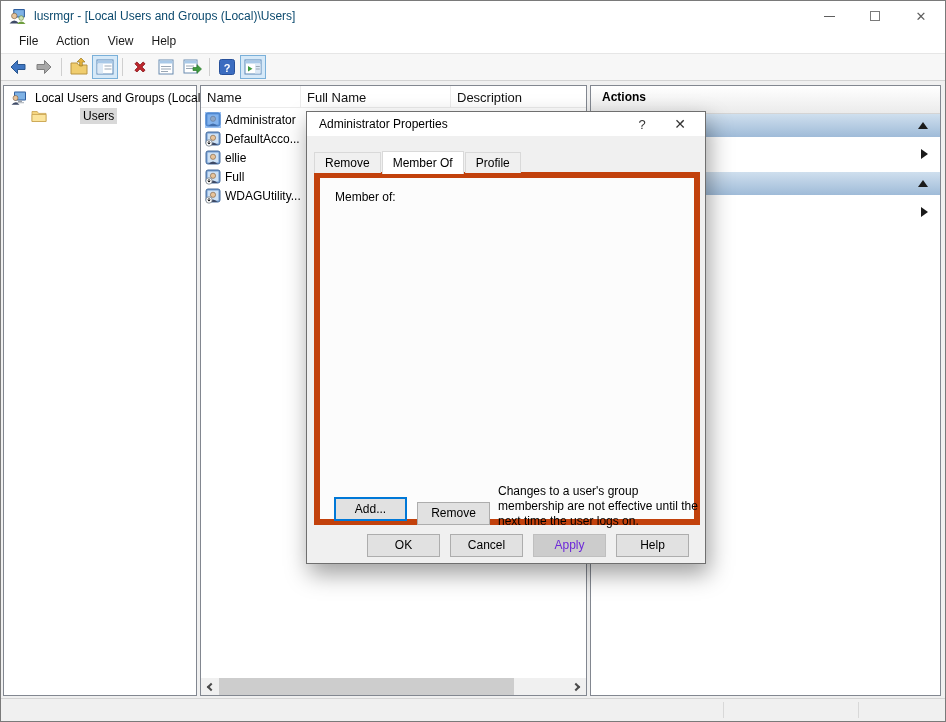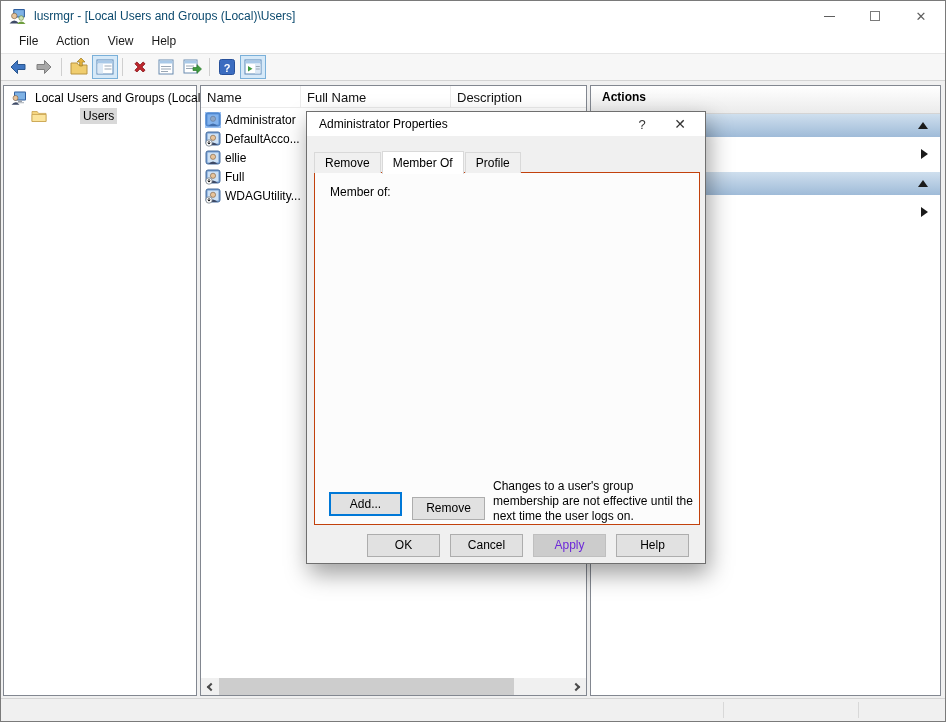--- a/index.html
+++ b/index.html
@@ -98,21 +98,21 @@
              color:#333; font-size:13px; }
   .dlg-close { font-size:14px; margin-right:6px; }
 
   .tabstrip { position:absolute; left:7px; top:39px; display:flex; align-items:flex-end; z-index:3; }
   .tab { height:21px; line-height:20px; padding:0 10px; background:#f0f0f0;
          border:1px solid #d9d9d9; border-bottom:none; font-size:12px; margin-right:1px; }
   .tab.active { height:23px; line-height:22px; background:#fff; position:relative; margin-bottom:-1px;
                 border-color:#d9d9d9; z-index:4; }
 
   .tab-page { position:absolute; left:7px; top:60px; width:386px; height:353px;
-              background:#fcfcfc; border:1px solid #c2410c; }
+              background:#fcfcfc; border:6px solid #c2410c; }
   .member-label { position:absolute; left:15px; top:12px; font-size:12px; }
   .group-list { position:absolute; left:15px; top:28px; width:357px; height:275px;
                 background:#fff; border:1px solid #828790; padding-top:3px; }
   .group-item { display:flex; align-items:center; height:17px; padding-left:3px; font-size:12px; }
   .group-item .gicon { width:16px; height:16px; margin-right:3px; flex:0 0 auto; }
   .group-name { padding:0 3px; }
   .group-name.selected { background:#0078d7; color:#fff; outline:1px dotted #9cc3e8; }
 
   .btn { font-size:12px; background:#e1e1e1; border:1px solid #adadad; height:23px;
          text-align:center; line-height:21px; }

